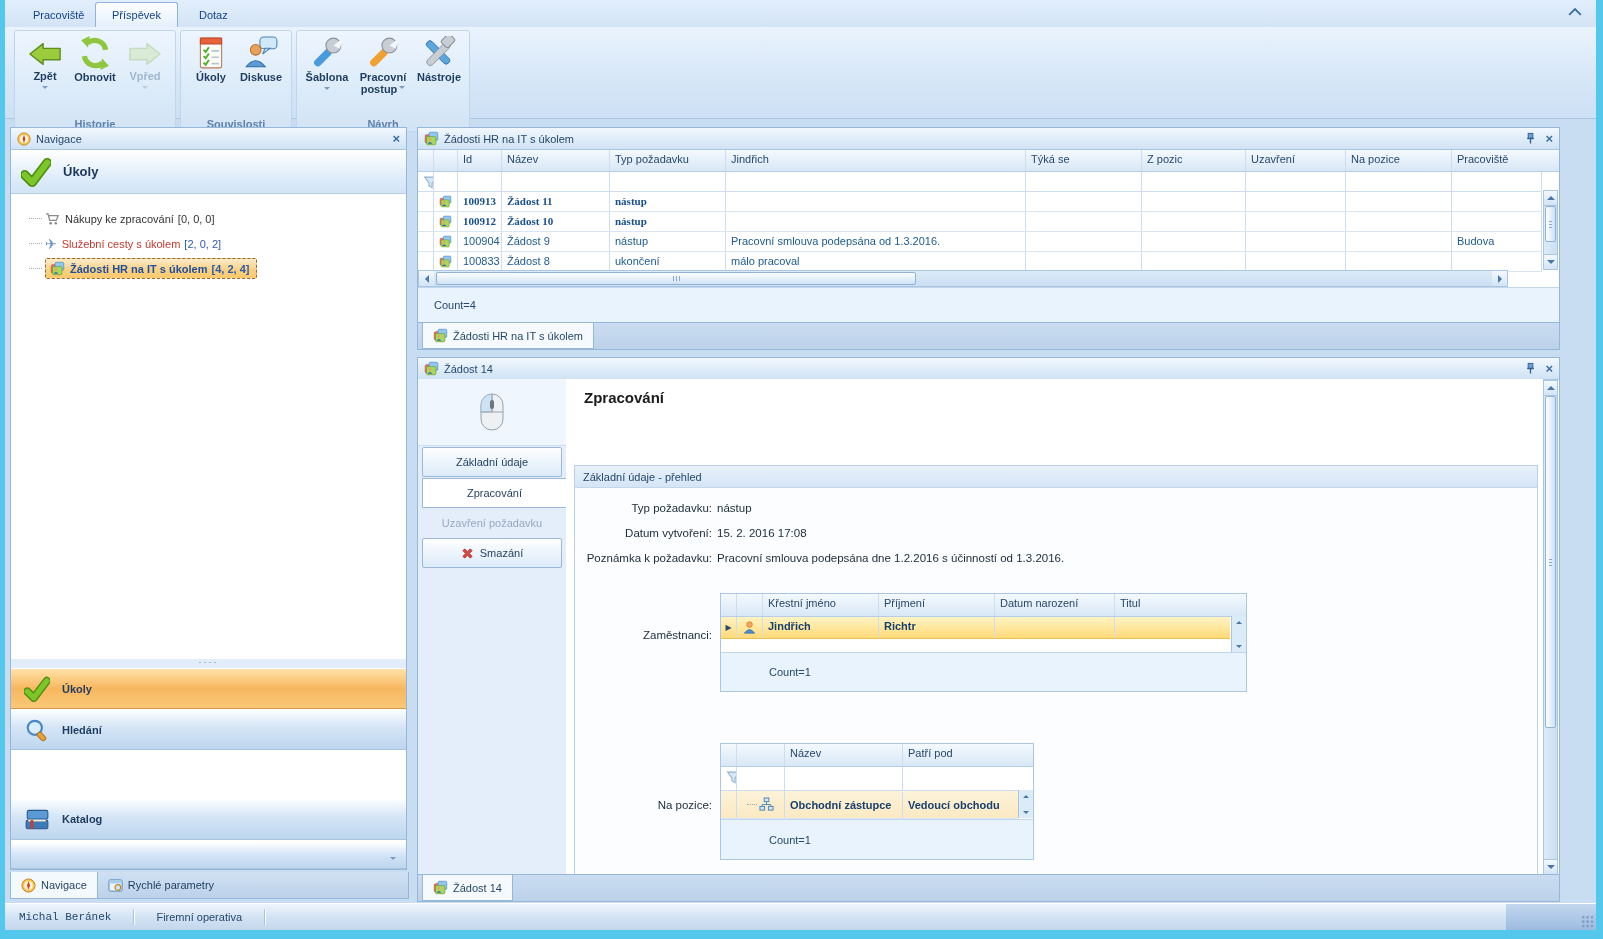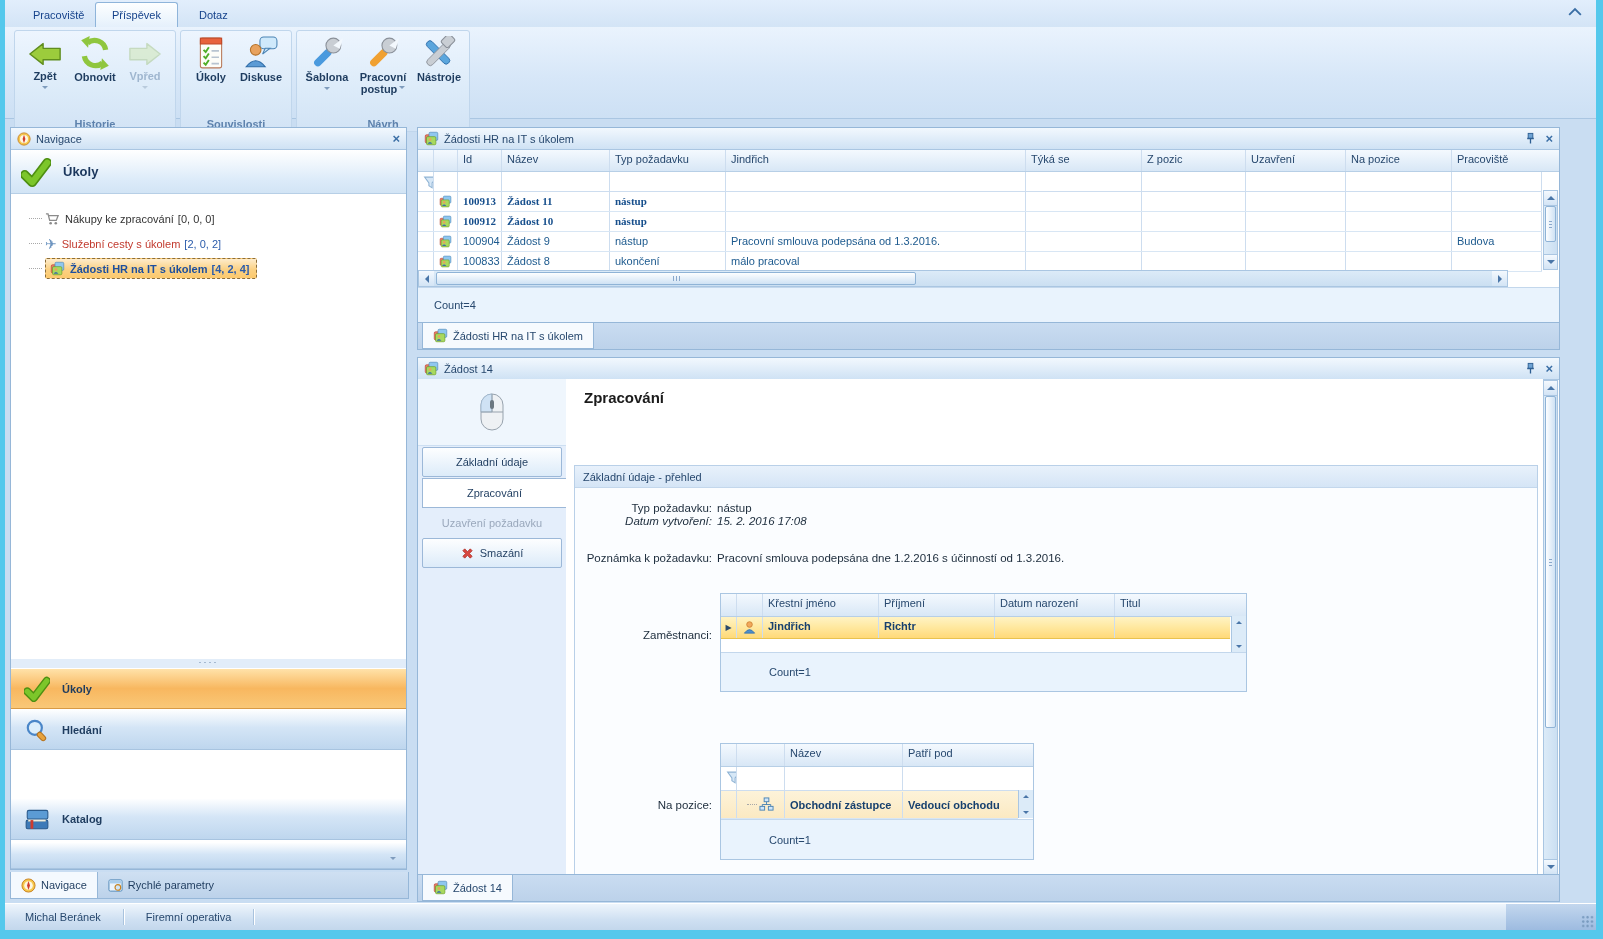--- a/index.html
+++ b/index.html
@@ -603,21 +603,21 @@
 
       <div class="groupbox">
         <div class="gb-hdr">
           <span>Základní údaje - přehled</span>
         </div>
 
         <div class="fieldrow" style="top:36px;">
           <span class="flabel">Typ požadavku:</span>
           <span>nástup</span>
         </div>
-        <div class="fieldrow" style="top:49px;font-style:italic;">
+        <div class="fieldrow" style="top:61px;">
           <span class="flabel">Datum vytvoření:</span>
           <span>15. 2. 2016 17:08</span>
         </div>
         <div class="fieldrow" style="top:86px;">
           <span class="flabel">Poznámka k požadavku:</span>
           <span>Pracovní smlouva podepsána dne 1.2.2016 s účinností od 1.3.2016.</span>
         </div>
 
         <div class="sub-label" style="top:163px;">Zaměstnanci:</div>
         <div class="subgrid" style="left:145px;top:127px;width:525px;height:97px;">
@@ -712,21 +712,21 @@
       <div class="doc-tab">
         <svg>
             <use href="#ic-cards"></use>
           </svg>
         <span>Žádost 14</span>
       </div>
     </div>
   </div>
 
   <div class="statusbar">
-    <span class="sb-item" style="padding-left:20px;">Michal Beránek</span>
+    <span class="sb-item" style="padding-left:14px;font-family:Liberation Mono, monospace;">Michal Beránek</span>
     <span class="sb-sep"></span>
     <span class="sb-item">Firemní operativa</span>
     <span class="sb-sep"></span>
     <span class="sb-right">
       <span class="grip-dots"></span>
     </span>
   </div>
 </div>
 
 </body></html>

